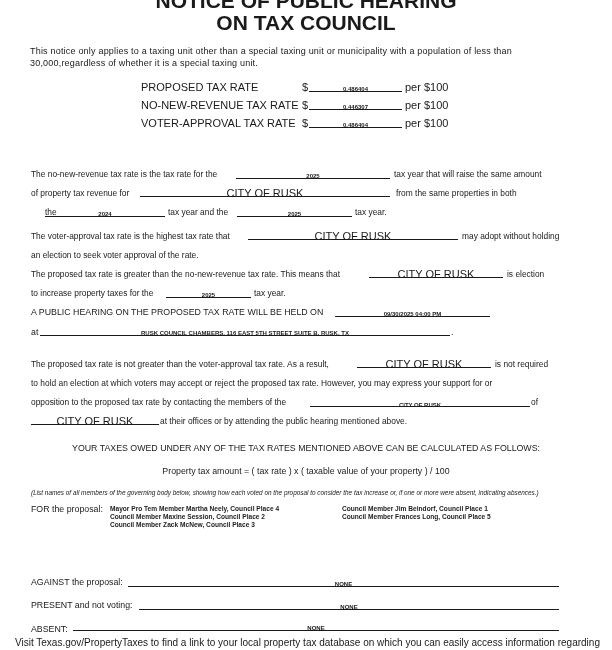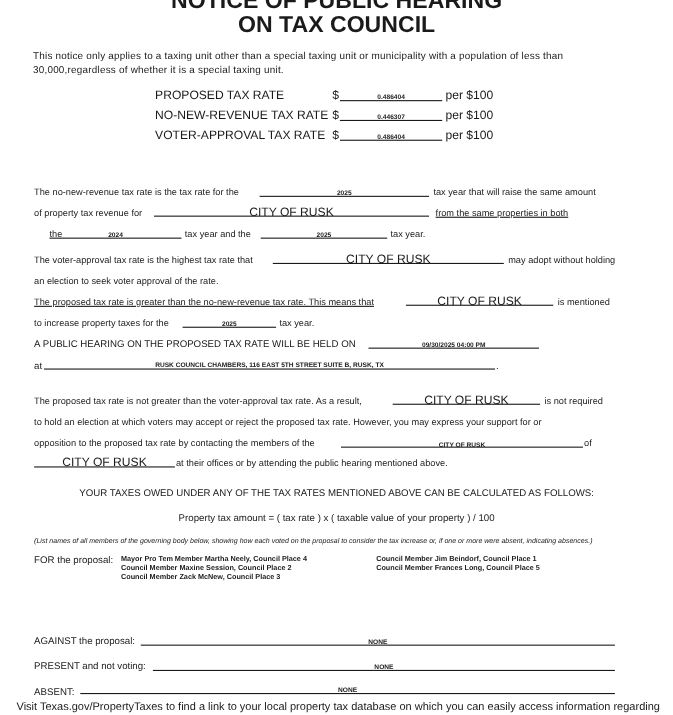--- a/index.html
+++ b/index.html
@@ -55,36 +55,36 @@
     <div class="abs rate-label" style="left:405px; top:117px;">per $100</div>
   </div>
 </div>
 
 <div class="abs small" style="left:31px; top:169px;">The no-new-revenue tax rate is the tax rate for the</div>
 <div class="blank" style="left:236px; top:167px; width:154px;"><span class="fill-tiny">2025</span></div>
 <div class="abs small" style="left:394px; top:169px;">tax year that will raise the same amount</div>
 
 <div class="abs small" style="left:31px; top:188px;">of property tax revenue for</div>
 <div class="blank" style="left:140px; top:185px; width:250px;"><span class="fill-big">CITY OF RUSK</span></div>
-<div class="abs small" style="left:396px; top:188px;text-decoration:underline;">from the same properties in both</div>
+<div class="abs small" style="left:396px; top:188px;">from the same properties in both</div>
 
 <div class="abs small" style="left:31px; top:207px;padding-left:14px;">the</div>
 <div class="blank" style="left:45px; top:205px; width:120px;"><span class="fill-tiny">2024</span></div>
 <div class="abs small" style="left:168px; top:207px;">tax year and the</div>
 <div class="blank" style="left:237px; top:205px; width:115px;"><span class="fill-tiny">2025</span></div>
 <div class="abs small" style="left:355px; top:207px;">tax year.</div>
 
 <div class="abs small" style="left:31px; top:231px;">The voter-approval tax rate is the highest tax rate that</div>
 <div class="blank" style="left:248px; top:228px; width:210px;"><span class="fill-big">CITY OF RUSK</span></div>
 <div class="abs small" style="left:462px; top:231px;">may adopt without holding</div>
 <div class="abs small" style="left:31px; top:250px;">an election to seek voter approval of the rate.</div>
 
-<div class="abs small" style="left:31px; top:269px;text-decoration:underline;">The proposed tax rate is greater than the no-new-revenue tax rate. This means that</div>
+<div class="abs small" style="left:31px; top:269px;">The proposed tax rate is greater than the no-new-revenue tax rate. This means that</div>
 <div class="blank" style="left:369px; top:266px; width:134px;"><span class="fill-big">CITY OF RUSK</span></div>
-<div class="abs small" style="left:507px; top:269px;">is mentioned</div>
+<div class="abs small" style="left:507px; top:269px;">is election</div>
 <div class="abs small" style="left:31px; top:288px;">to increase property taxes for the</div>
 <div class="blank" style="left:166px; top:286px; width:85px;"><span class="fill-tiny">2025</span></div>
 <div class="abs small" style="left:254px; top:288px;">tax year.</div>
 
 <div class="abs" style="left:31px; top:307px; font-size:8.8px;">A PUBLIC HEARING ON THE PROPOSED TAX RATE WILL BE HELD ON</div>
 <div class="blank" style="left:335px; top:305px; width:155px;"><span class="fill-tiny">09/30/2025 04:00 PM</span></div>
 <div class="abs" style="left:31px; top:327px; font-size:8.8px;">at</div>
 <div class="blank" style="left:40px; top:324px; width:410px;"><span class="fill-tiny">RUSK COUNCIL CHAMBERS, 116 EAST 5TH STREET SUITE B, RUSK, TX</span></div>
 <div class="abs" style="left:451px; top:327px; font-size:8.8px;">.</div>
 

